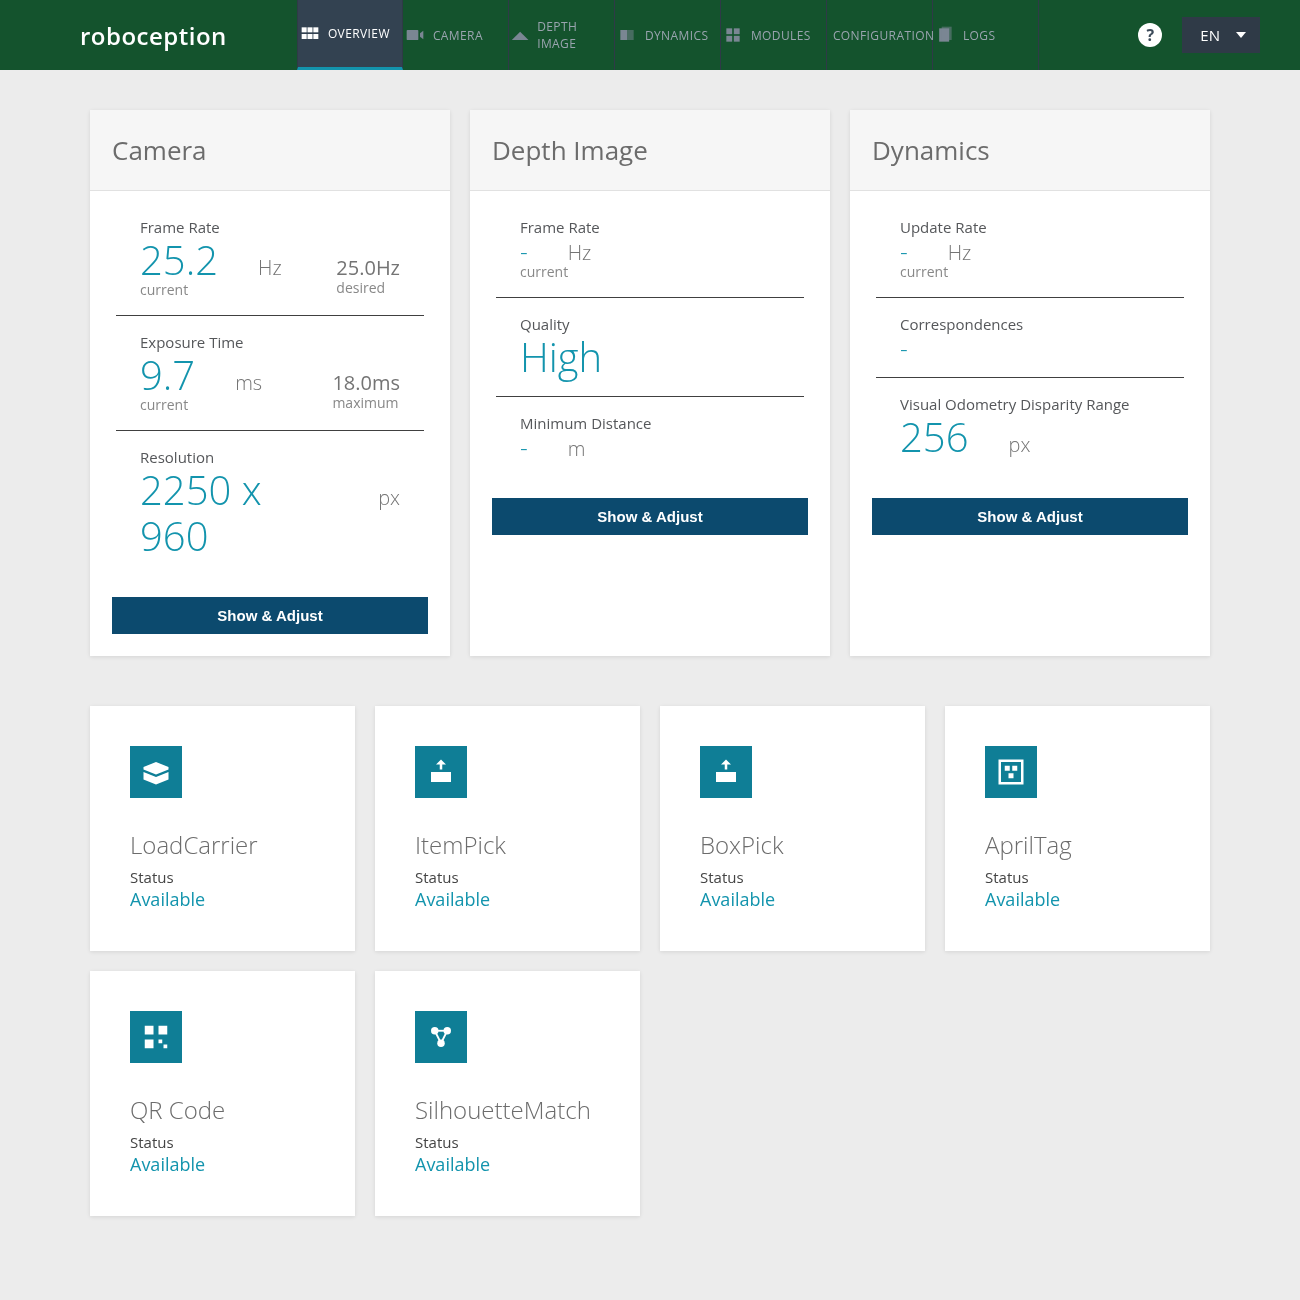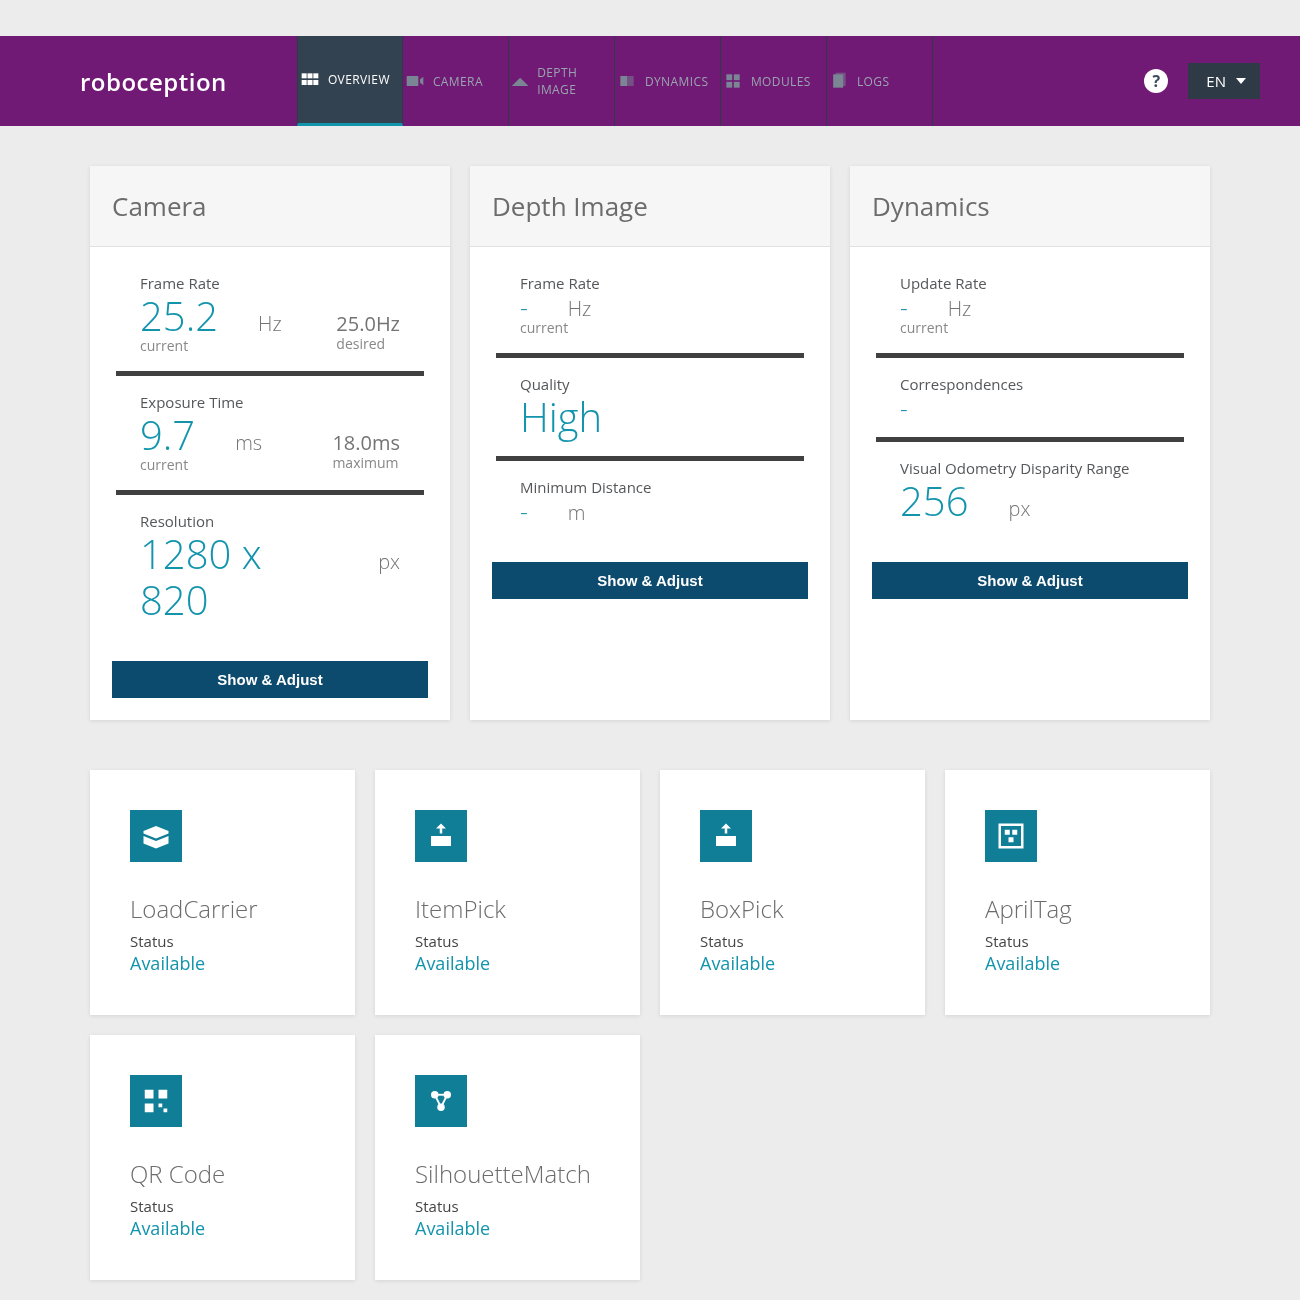--- a/index.html
+++ b/index.html
@@ -4,28 +4,27 @@
 <style>
   * { box-sizing: border-box; margin: 0; padding: 0; }
   body {
     font-family: "Segoe UI", "Open Sans", -apple-system, BlinkMacSystemFont, sans-serif;
     background: #ececec;
     color: #333;
     width: 1300px;
   }
   
   .topnav {
-    background: #701a75;
-    height: 90px;
+    background: #14532d;
+    height: 70px;
     display: flex;
     align-items: stretch;
     padding-left: 80px;
     padding-right: 40px;
     color: #fff;
-    margin-top: 36px;
   }
   .brand {
     display: flex;
     align-items: center;
     font-weight: 600;
     font-size: 24px;
     letter-spacing: 0.5px;
     margin-right: 70px;
     color: #fff;
   }
@@ -57,21 +56,21 @@
     background: #fff; color: #3d4b5a;
     display: flex; align-items: center; justify-content: center;
     font-weight: bold; font-size: 16px;
     cursor: pointer;
   }
   .lang-select {
     background: #2f3a47; color: #fff;
     padding: 8px 14px 8px 18px;
     font-size: 15px;
     cursor: pointer;
-    display: flex; align-items: center; gap: 10px;
+    display: flex; align-items: center; gap: 16px;
   }
   .chev { width: 0; height: 0; border-left: 5px solid transparent; border-right: 5px solid transparent; border-top: 6px solid #fff; }
 
   
   .content { padding: 40px 90px; }
   .panels { display: flex; gap: 20px; }
   .panel {
     flex: 1;
     background: #fff;
     box-shadow: 0 1px 4px rgba(0,0,0,0.1);
@@ -80,21 +79,21 @@
     background: #f6f6f6;
     border-bottom: 1px solid #e1e1e1;
     padding: 22px 22px;
     font-size: 26px;
     font-weight: 400;
     color: #6c6c6c;
   }
   .panel-body { padding: 10px 26px 0px 26px; }
   .metric {
     padding: 16px 24px 16px 24px;
-    border-bottom: 5px solid #404040;
+    border-bottom: 1px solid #404040;
   }
   .metric:last-child { border-bottom: none; }
   .metric-label { font-size: 15px; color: #55575a; margin-bottom: 0px; }
   .metric-row { display: flex; align-items: baseline; gap: 14px; }
   .metric-col { display: flex; flex-direction: column; }
   .metric-primary {
     font-size: 40px;
     font-weight: 300;
     color: #1394ad;
     line-height: 1.15;
@@ -177,20 +176,26 @@
       <span>DYNAMICS</span>
     </div>
     <div class="navitem">
       <svg viewBox="0 0 24 24">
           <rect x="4" y="4" width="7" height="7"></rect>
           <rect x="13" y="4" width="7" height="7"></rect>
           <rect x="4" y="13" width="7" height="7"></rect>
           <rect x="13" y="13" width="7" height="7"></rect>
         </svg>
       <span>MODULES</span>
+    </div>
+    <div class="navitem">
+      <svg viewBox="0 0 24 24">
+          <path d="M20 6l-2-2-6 6-2-2 6-6-2-2-8 8 4 4 8-8zM4 18l4 4 4-4-4-4z"></path>
+        </svg>
+      <span>CONFIGURATION</span>
     </div>
     <div class="navitem">
       <svg viewBox="0 0 24 24">
           <rect x="5" y="4" width="12" height="16"></rect>
           <rect x="8" y="2" width="12" height="16" opacity="0.5"></rect>
         </svg>
       <span>LOGS</span>
     </div>
   </div>
   <div class="nav-spacer"></div>
@@ -243,21 +248,21 @@
                 <span>18.0</span>
                 <span>ms</span>
               </div>
               <div class="metric-sub">maximum</div>
             </div>
           </div>
         </div>
         <div class="metric">
           <div class="metric-label">Resolution</div>
           <div class="metric-primary">
-            <span>1280 x 820</span>
+            <span>2250 x 960</span>
             <span class="unit">px</span>
           </div>
         </div>
       </div>
       <div class="panel-footer">
         <button class="btn-primary">Show &amp; Adjust</button>
       </div>
     </div>
 
     <div class="panel">

